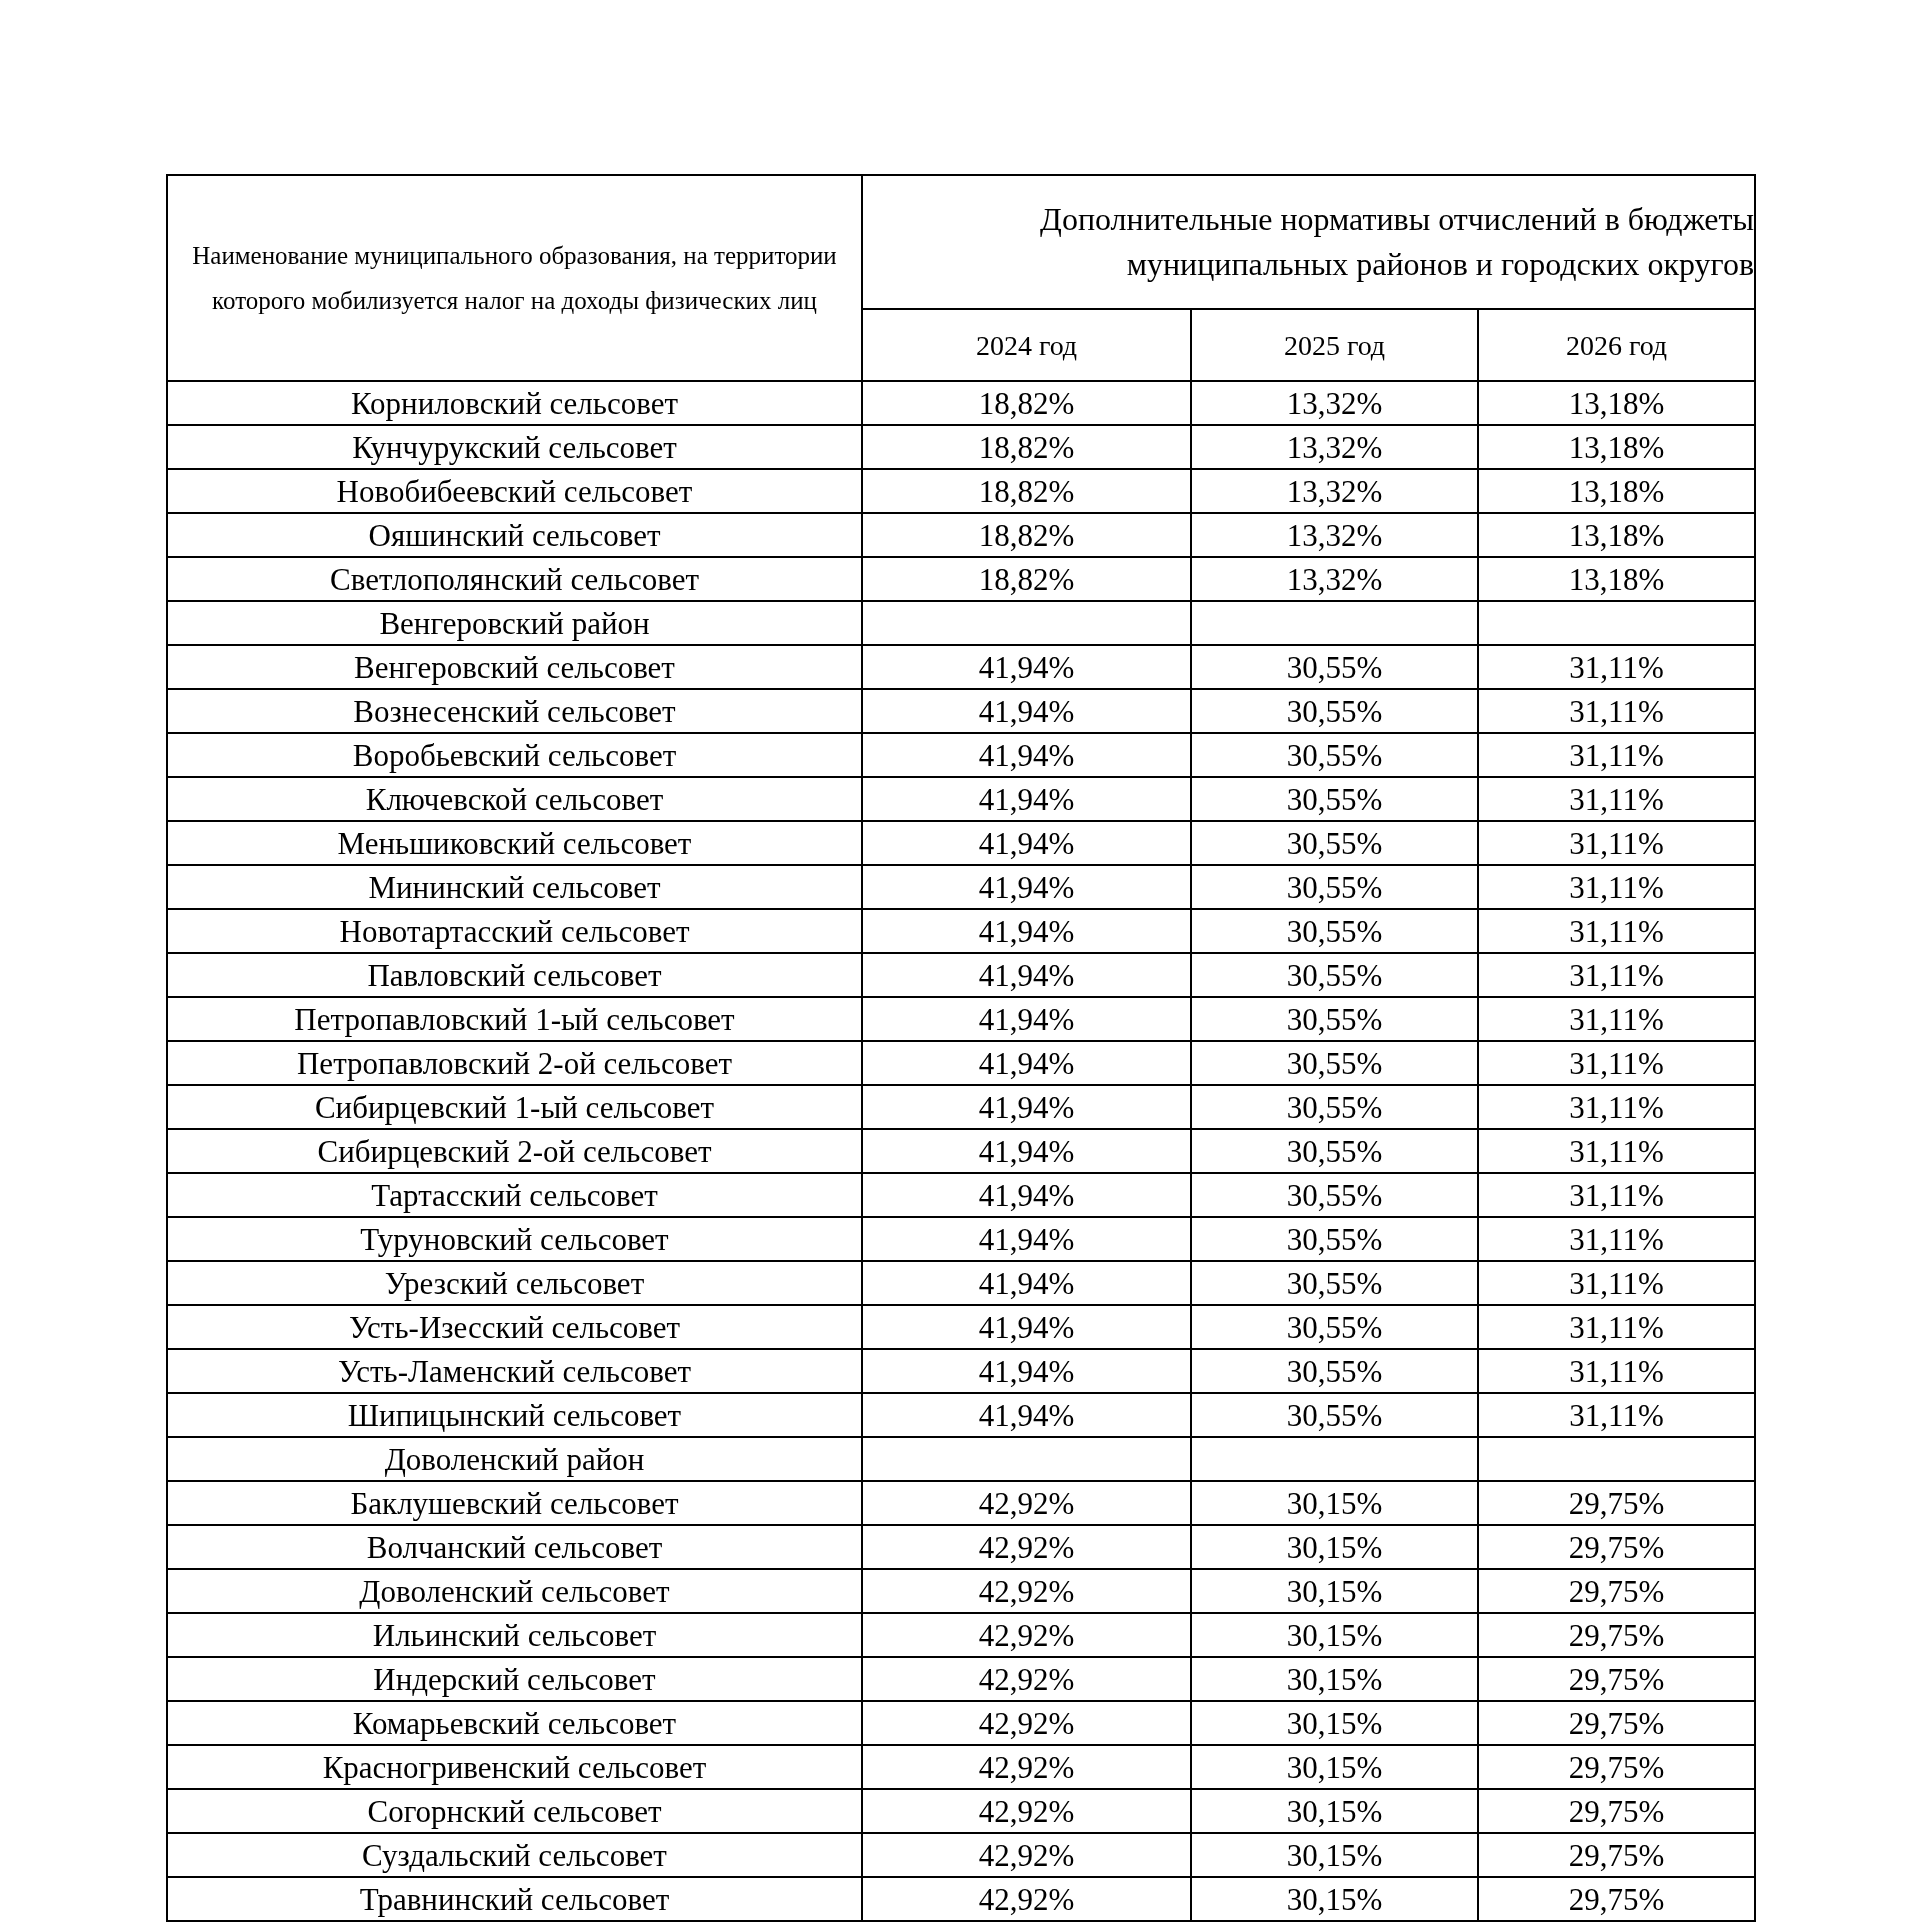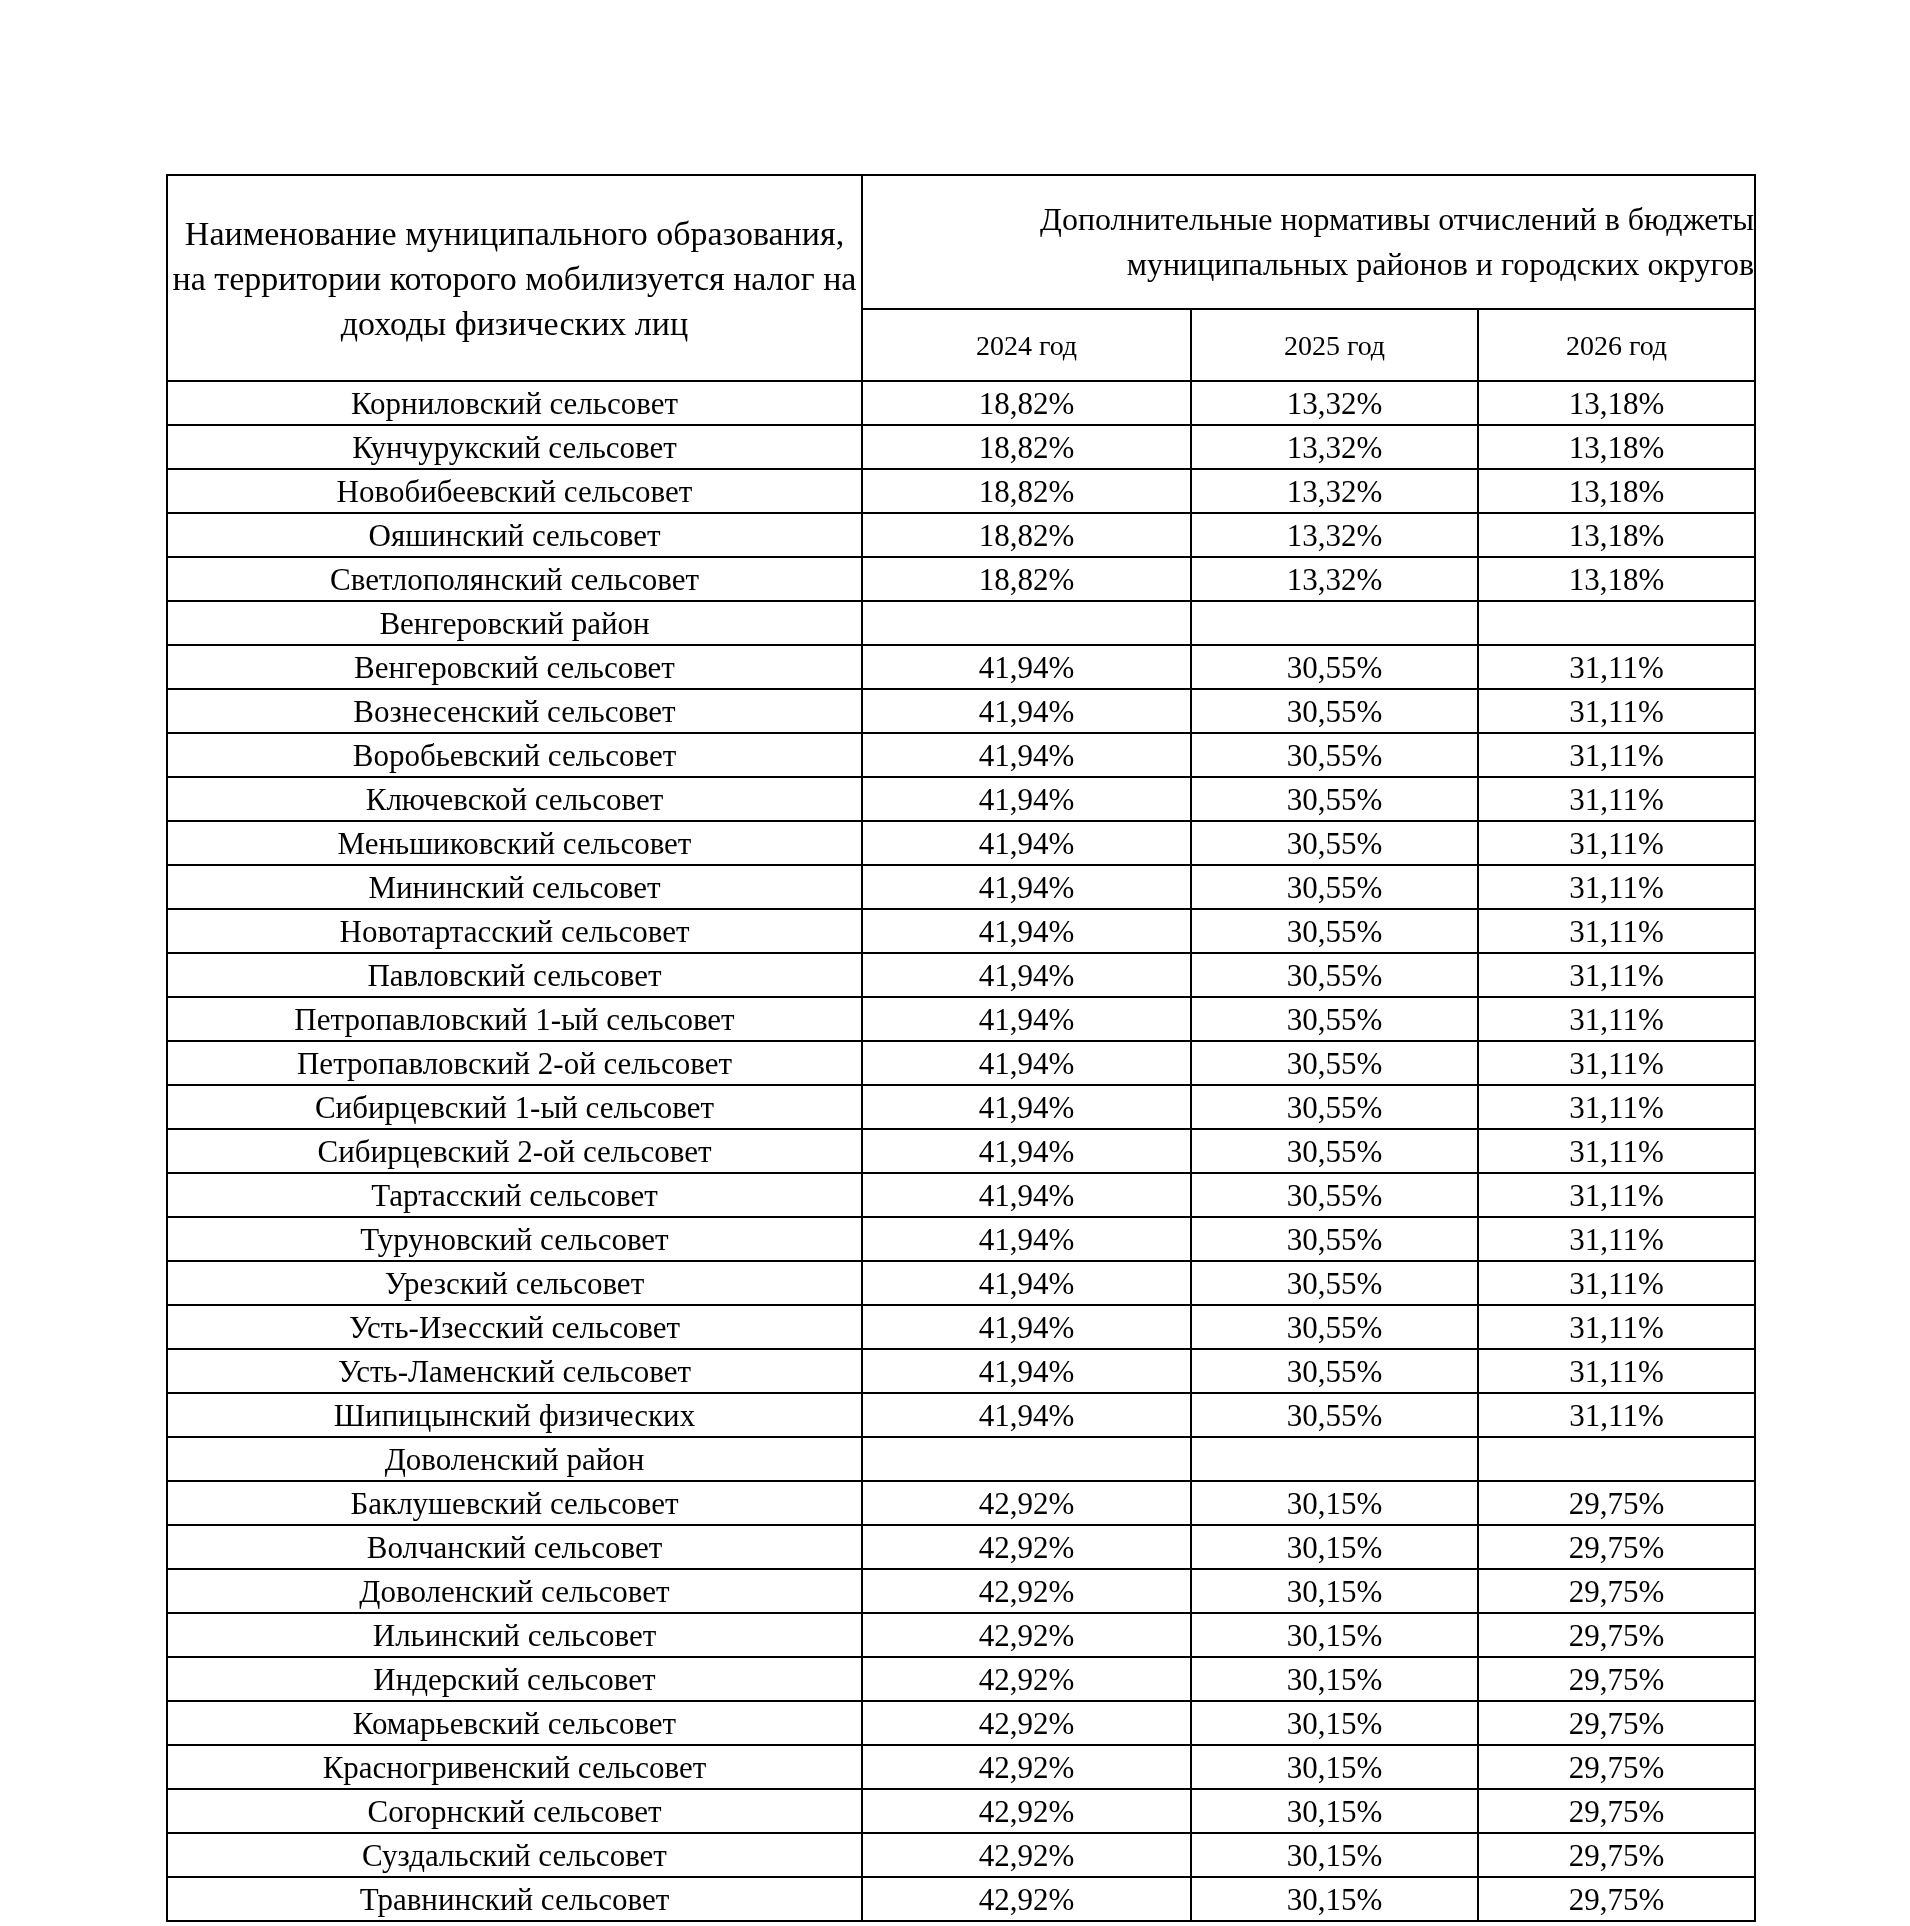--- a/index.html
+++ b/index.html
@@ -17,21 +17,21 @@
   table.norms col.c1 { width: 329px; }
   table.norms col.c2 { width: 287px; }
   table.norms col.c3 { width: 277px; }
   table.norms td, table.norms th {
     border: 2.7px solid #000;
     padding: 0;
     font-weight: normal;
   }
   th.hdr-name {
     height: 204px;
-    font-size: 34px; line-height: 45px;
+    font-size: 25px; line-height: 45px;
     text-align: center; vertical-align: middle;
     padding: 0 7.7px;
   }
   th.hdr-group {
     height: 132px;
     font-size: 32px; line-height: 45px;
     text-align: right; vertical-align: middle;
     padding: 0 11.6px;
   }
   th.hdr-year {
@@ -199,21 +199,21 @@
           <td class="val">30,55%</td>
           <td class="val">31,11%</td>
         </tr>
         <tr class="body-row">
           <td class="name">Усть-Ламенский сельсовет</td>
           <td class="val">41,94%</td>
           <td class="val">30,55%</td>
           <td class="val">31,11%</td>
         </tr>
         <tr class="body-row">
-          <td class="name">Шипицынский физических</td>
+          <td class="name">Шипицынский сельсовет</td>
           <td class="val">41,94%</td>
           <td class="val">30,55%</td>
           <td class="val">31,11%</td>
         </tr>
         <tr class="body-row district">
           <td class="name">Доволенский район</td>
           <td class="val"></td>
           <td class="val"></td>
           <td class="val"></td>
         </tr>

